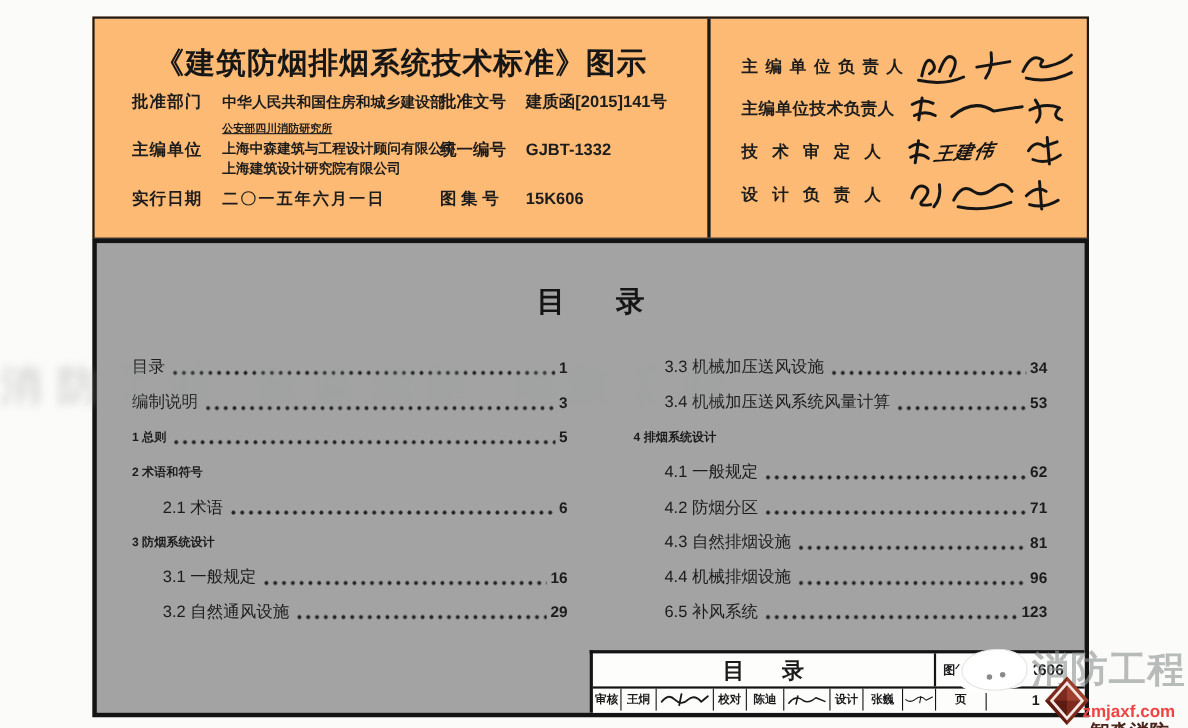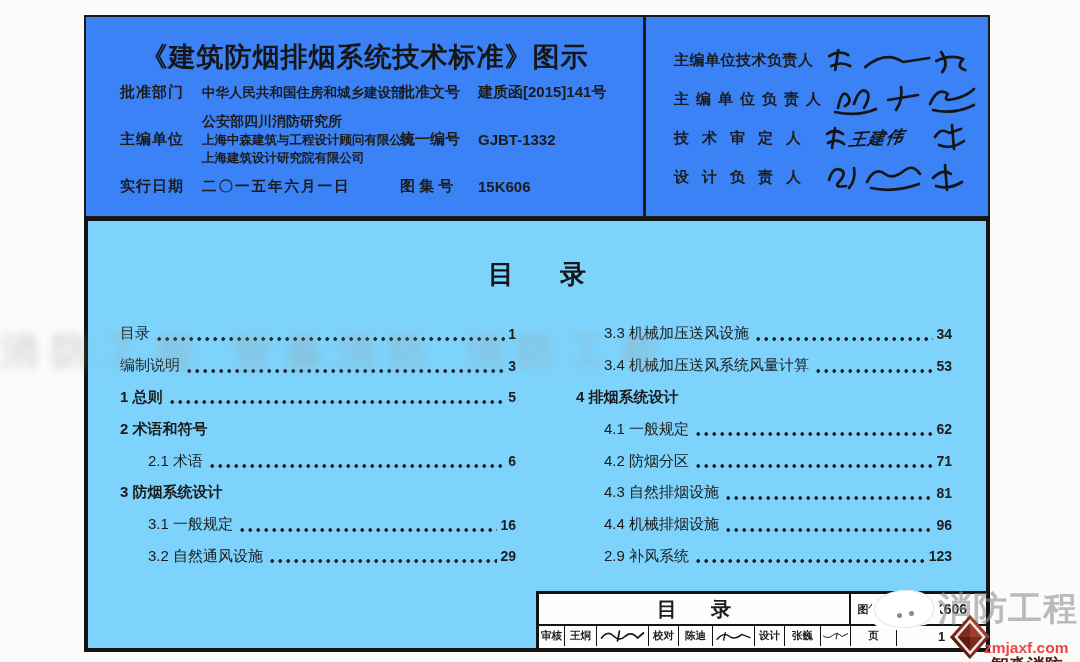--- a/index.html
+++ b/index.html
@@ -10,42 +10,42 @@
     font-family: "Liberation Sans", "DejaVu Sans", sans-serif;
     color: #1c1c1c;
     overflow: hidden;
   }
   
   .header-box {
     position: absolute; left: 84px; top: 15px;
     width: 906px; height: 203px;
     border: 2px solid #1a1a1a;
     display: flex;
-    background: #3b82f6;
+    background: #fdba74;
   }
   .header-left { width: 560px; border-right: 3px solid #1a1a1a; padding-top: 22px; }
   .doc-title {
     text-align: center;
     font-size: 27px; font-weight: 700; letter-spacing: 1px;
     color: #161616;
   }
   .info-table { margin: 8px 0 0 34px; }
   .info-row {
     display: grid;
     grid-template-columns: 76px 192px 72px 1fr;
     column-gap: 6px;
     align-items: center;
     margin-bottom: 9px;
   }
   .info-label { font-size: 15px; font-weight: 700; letter-spacing: 1px; white-space: nowrap; }
   .info-value { font-size: 13.5px; font-weight: 600; white-space: nowrap; }
   .info-label2 { font-size: 15px; font-weight: 700; white-space: nowrap; }
   .info-value2 { font-size: 15px; font-weight: 700; white-space: nowrap; }
   .editor-lines { line-height: 1.45; }
-  .editor-line-sm { font-size: 14px; font-weight: 600; white-space: nowrap; }
+  .editor-line-sm { font-size: 10px; font-weight: 600; white-space: nowrap; text-decoration: underline; }
   .editor-line { font-size: 12.5px; font-weight: 600; white-space: nowrap; }
   .date-value { letter-spacing: 2px; font-size: 14.5px; }
   
   .signatures-box { flex: 1; padding: 24px 8px 0 28px; display: flex; flex-direction: column; }
   .sig-row { display: flex; align-items: center; height: 39px; }
   .sig-label { font-size: 15px; font-weight: 700; white-space: nowrap; flex: none; }
   .sp8  { letter-spacing: 7px; }
   .sp1  { letter-spacing: 0.5px; }
   .sp14 { letter-spacing: 13px; }
   .sig-area { flex: 1; height: 36px; margin-left: 2px; position: relative; }
@@ -54,34 +54,34 @@
     position:absolute; left: 34px; top: 6px;
     font-size: 17px; font-weight: 700; font-style: italic;
     transform: skewX(-14deg) rotate(-4deg);
     letter-spacing: 1px; color:#141414; white-space: nowrap;
   }
   
   .main-box {
     position: absolute; left: 84px; top: 217px;
     width: 906px; height: 435px;
     border: 4px solid #141414;
-    background: #7dd3fc;
+    background: #a3a3a3;
   }
   .toc-heading {
     margin-top: 36px; text-align: center;
     font-size: 26px; font-weight: 700;
     letter-spacing: 10px; text-indent: 10px;
     white-space: pre; color:#151515;
   }
   .toc-col { position: absolute; top: 97px; }
   .toc-col-left  { left: 32px;  width: 396px; }
   .toc-col-right { left: 488px; width: 376px; }
   .toc-row { display: flex; align-items: center; height: 31.8px; font-size: 15px; }
   .toc-row .t { white-space: nowrap; font-weight: 500; }
-  .toc-row.chapter .t { font-weight: 700; font-size: 15px; }
+  .toc-row.chapter .t { font-weight: 700; font-size: 11px; }
   .toc-row.sub { padding-left: 28px; }
   .dots {
     flex: 1; height: 6px; margin: 10px 3px 0 7px;
     background-image: radial-gradient(circle at 2.2px 3px, #242424 1.5px, rgba(0,0,0,0) 2.1px);
     background-size: 8px 6px; background-repeat: repeat-x;
   }
   .toc-row .p { font-weight: 700; font-size: 14px; white-space: nowrap; }
   
   .title-block {
     position: absolute; right: 0; bottom: 0;
@@ -179,36 +179,36 @@
         <span class="info-label">实行日期</span>
         <span class="info-value date-value">二〇一五年六月一日</span>
         <span class="info-label2">图 集 号</span>
         <span class="info-value2">15K606</span>
       </div>
     </div>
   </div>
 
   <div class="signatures-box">
     <div class="sig-row">
+      <span class="sig-label sp8">主编单位负责人</span>
+      <span class="sig-area">
+        <svg viewBox="0 0 150 36">
+            <path class="sigpath" d="M8 26 Q12 6 18 14 Q22 20 15 24 M24 22 Q30 4 37 10 Q41 14 34 26 M5 30 Q28 35 46 27"></path>
+            <path class="sigpath" d="M58 18 L88 13 M71 5 Q73 18 66 28"></path>
+            <path class="sigpath" d="M100 22 Q108 4 118 12 Q112 20 124 17 Q137 14 144 7 M103 28 Q124 33 144 23"></path>
+          </svg>
+      </span>
+    </div>
+    <div class="sig-row">
       <span class="sig-label sp1">主编单位技术负责人</span>
       <span class="sig-area">
         <svg viewBox="0 0 150 36">
             <path class="sigpath" d="M6 13 Q16 7 25 12 M8 23 Q18 18 27 23 M15 7 L12 27"></path>
             <path class="sigpath" d="M42 24 Q62 7 80 19 L106 15"></path>
             <path class="sigpath" d="M118 9 Q126 21 119 29 M113 18 Q127 11 140 16 Q132 24 142 27"></path>
-          </svg>
-      </span>
-    </div>
-    <div class="sig-row">
-      <span class="sig-label sp8">主编单位负责人</span>
-      <span class="sig-area">
-        <svg viewBox="0 0 150 36">
-            <path class="sigpath" d="M8 26 Q12 6 18 14 Q22 20 15 24 M24 22 Q30 4 37 10 Q41 14 34 26 M5 30 Q28 35 46 27"></path>
-            <path class="sigpath" d="M58 18 L88 13 M71 5 Q73 18 66 28"></path>
-            <path class="sigpath" d="M100 22 Q108 4 118 12 Q112 20 124 17 Q137 14 144 7 M103 28 Q124 33 144 23"></path>
           </svg>
       </span>
     </div>
     <div class="sig-row">
       <span class="sig-label sp14">技术审定人</span>
       <span class="sig-area">
         <svg viewBox="0 0 150 36">
             <path class="sigpath" d="M4 13 Q12 7 20 13 M5 22 Q14 17 21 23 M12 7 L9 27"></path>
             <path class="sigpath" d="M112 16 Q118 6 126 12 L138 8 M116 24 Q128 29 141 20 M129 4 L131 28"></path>
           </svg>
@@ -298,21 +298,21 @@
         <span class="t">4.3 自然排烟设施</span>
         <span class="dots"></span>
         <span class="p">81</span>
       </div>
     <div class="toc-row sub">
         <span class="t">4.4 机械排烟设施</span>
         <span class="dots"></span>
         <span class="p">96</span>
       </div>
     <div class="toc-row sub">
-        <span class="t">2.9 补风系统</span>
+        <span class="t">6.5 补风系统</span>
         <span class="dots"></span>
         <span class="p">123</span>
       </div>
   </div>
 
   <div class="title-block">
     <div class="tb-row1">
       <div class="tb-title">目　录</div>
       <div class="tb-atlas-label">图集号</div>
       <div class="tb-atlas-value">15K606</div>

